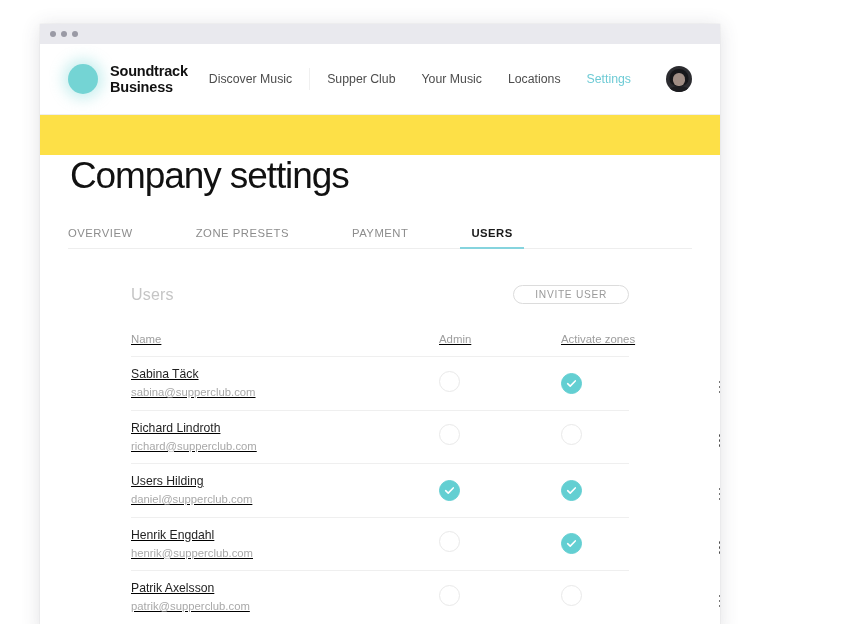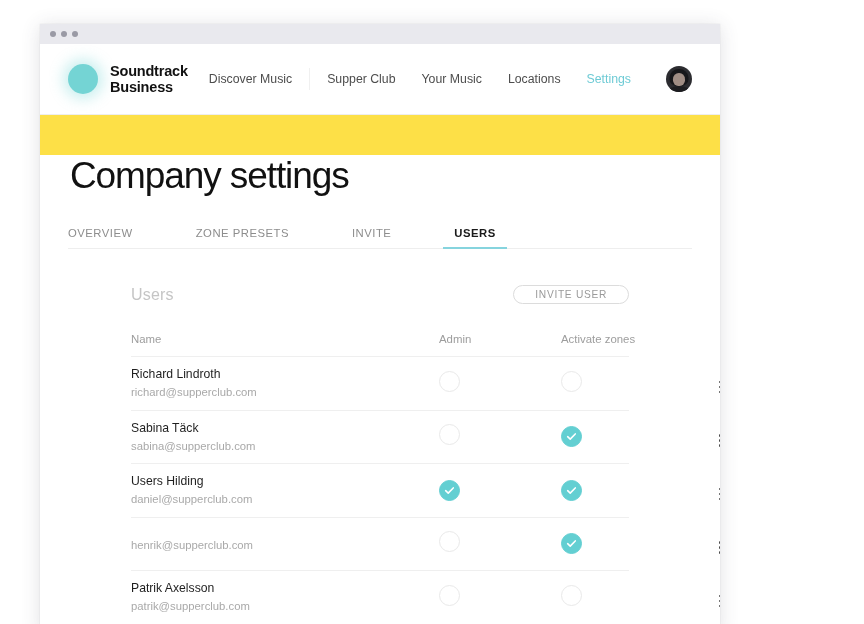--- a/index.html
+++ b/index.html
@@ -205,20 +205,21 @@
     cursor: pointer;
   }
 
   .table {
     margin-top: 29px;
   }
   .trow {
     display: flex;
     align-items: center;
     border-bottom: 1px solid #efefef;
+    text-decoration: underline;
   }
   .thead {
     padding-bottom: 11px;
   }
   .th {
     font-size: 11.4px;
     color: #9d9d9d;
   }
   .col-name  { flex: 0 0 308px; }
   .col-admin { flex: 0 0 122px; }
@@ -311,64 +312,40 @@
       </div>
     </div>
   </div>
 
   <div class="page">
     <div class="page-title">Company settings</div>
 
     <div class="tabs">
       <div class="tab">OVERVIEW</div>
       <div class="tab">ZONE PRESETS</div>
-      <div class="tab">INVITE</div>
+      <div class="tab">PAYMENT</div>
       <div class="tab active">USERS</div>
     </div>
 
     <div class="users-panel">
       <div class="users-head">
         <div class="users-title">Users</div>
         <button class="invite-button">INVITE USER</button>
       </div>
 
       <div class="table">
         <div class="trow thead">
           <div class="th col-name">Name</div>
           <div class="th col-admin">Admin</div>
           <div class="th col-zones">Activate zones</div>
           <div class="th col-menu"></div>
         </div>
         <div id="rows-host">
   <div class="trow urow">
     <div class="col-name">
-      <div class="uname">Richard Lindroth</div>
-      <div class="uemail">richard@supperclub.com</div>
-    </div>
-    <div class="col-admin">
-      <span class="check off">
-        
-      </span>
-    </div>
-    <div class="col-zones">
-      <span class="check off">
-        
-      </span>
-    </div>
-    <div class="col-menu">
-      <span class="kebab">
-                  <i></i>
-                  <i></i>
-                  <i></i>
-                </span>
-    </div>
-  </div>
-
-  <div class="trow urow">
-    <div class="col-name">
       <div class="uname">Sabina Täck</div>
       <div class="uemail">sabina@supperclub.com</div>
     </div>
     <div class="col-admin">
       <span class="check off">
         
       </span>
     </div>
     <div class="col-zones">
       <span class="check on">
@@ -381,20 +358,44 @@
       <span class="kebab">
                   <i></i>
                   <i></i>
                   <i></i>
                 </span>
     </div>
   </div>
 
   <div class="trow urow">
     <div class="col-name">
+      <div class="uname">Richard Lindroth</div>
+      <div class="uemail">richard@supperclub.com</div>
+    </div>
+    <div class="col-admin">
+      <span class="check off">
+        
+      </span>
+    </div>
+    <div class="col-zones">
+      <span class="check off">
+        
+      </span>
+    </div>
+    <div class="col-menu">
+      <span class="kebab">
+                  <i></i>
+                  <i></i>
+                  <i></i>
+                </span>
+    </div>
+  </div>
+
+  <div class="trow urow">
+    <div class="col-name">
       <div class="uname">Users Hilding</div>
       <div class="uemail">daniel@supperclub.com</div>
     </div>
     <div class="col-admin">
       <span class="check on">
         <svg width="11" height="11" viewBox="0 0 12 12" aria-hidden="true">
                     <path d="M1.8 6.2 L4.6 8.9 L10.1 3.2" fill="none" stroke="#ffffff" stroke-width="1.7" stroke-linecap="round" stroke-linejoin="round"></path>
                   </svg>
       </span>
     </div>
@@ -409,20 +410,21 @@
       <span class="kebab">
                   <i></i>
                   <i></i>
                   <i></i>
                 </span>
     </div>
   </div>
 
   <div class="trow urow">
     <div class="col-name">
+      <div class="uname">Henrik Engdahl</div>
       <div class="uemail">henrik@supperclub.com</div>
     </div>
     <div class="col-admin">
       <span class="check off">
         
       </span>
     </div>
     <div class="col-zones">
       <span class="check on">
         <svg width="11" height="11" viewBox="0 0 12 12" aria-hidden="true">

